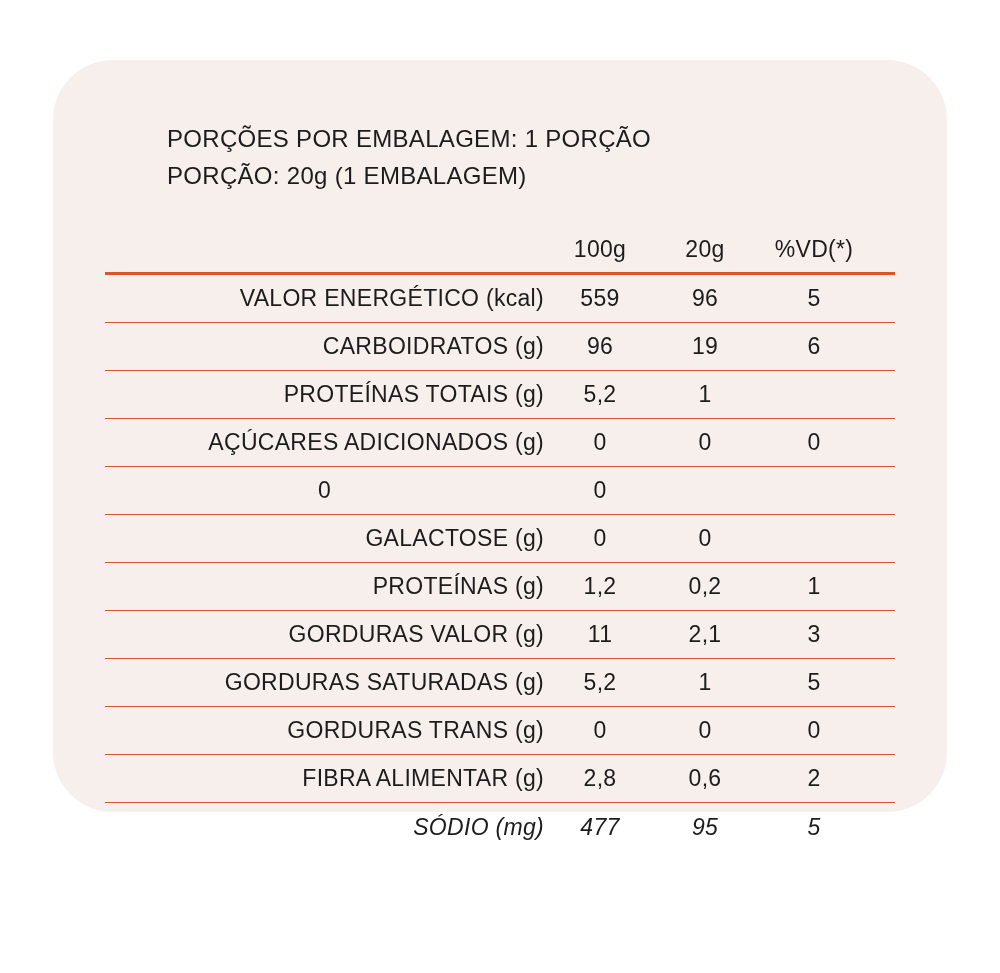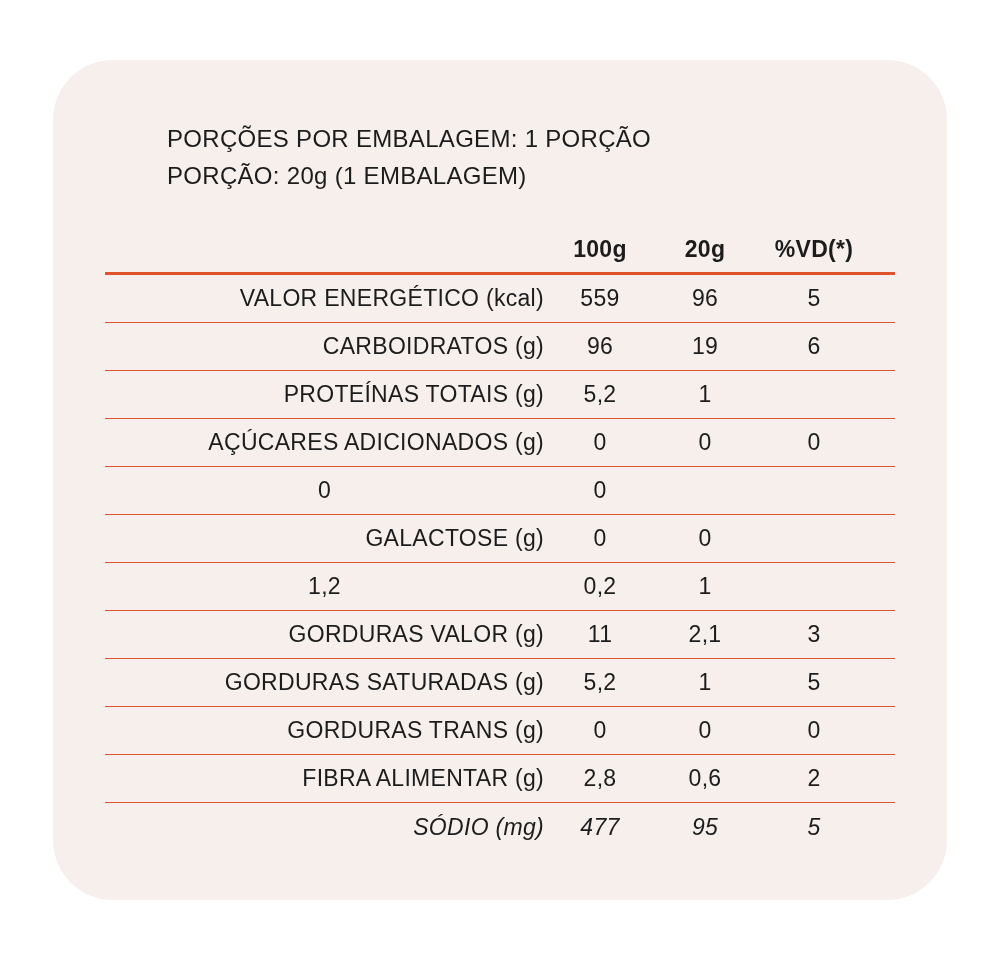--- a/index.html
+++ b/index.html
@@ -9,21 +9,21 @@
     background: #ffffff;
     font-family: "Liberation Sans", sans-serif;
     color: #1c1c1c;
     overflow: hidden;
   }
   .card {
     position: absolute;
     left: 53px;
     top: 60px;
     width: 894px;
-    height: 840px;
+    height: 752px;
     border-radius: 60px;
     padding: 52px 52px 0 52px;
   }
   .pack-header {
     margin-left: 62px;
     margin-top: 8px;
     font-size: 24px;
     line-height: 37px;
     font-weight: 500;
     letter-spacing: 0.3px;
@@ -50,21 +50,21 @@
   }
   .t-body .t-row:last-child {
     border-bottom: none;
     font-style: italic;
   }
   .cell-label { text-align: right; white-space: nowrap; }
   .cell-val { text-align: center; }
   .indent-0 { padding-left: 28px; }
   .indent-1 { padding-left: 55px; }
   .indent-2 { padding-left: 82px; }
-  .t-head .cell-val { font-weight: 700; }
+  .t-head .cell-val { font-weight: 400; }
 </style>
 </head>
 <body style="color: rgb(28, 28, 28);">
 
 <div class="card" style="background: rgb(246, 239, 236);">
 
   <div class="pack-header">
     <div>PORÇÕES POR EMBALAGEM: 1 PORÇÃO</div>
     <div>PORÇÃO: 20g (1 EMBALAGEM)</div>
   </div>
@@ -108,20 +108,21 @@
           <div class="cell-val">0</div>
           <div class="cell-val"></div>
         </div>
         <div class="t-row">
           <div class="cell-label indent-2">GALACTOSE (g)</div>
           <div class="cell-val">0</div>
           <div class="cell-val">0</div>
           <div class="cell-val"></div>
         </div>
         <div class="t-row">
+          <div class="cell-label indent-0">PROTEÍNAS (g)</div>
           <div class="cell-val">1,2</div>
           <div class="cell-val">0,2</div>
           <div class="cell-val">1</div>
         </div>
         <div class="t-row">
           <div class="cell-label indent-0">GORDURAS VALOR (g)</div>
           <div class="cell-val">11</div>
           <div class="cell-val">2,1</div>
           <div class="cell-val">3</div>
         </div>

